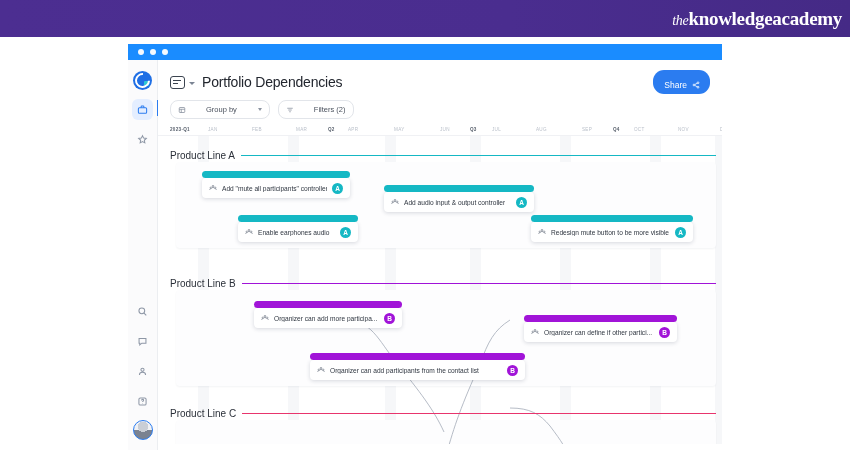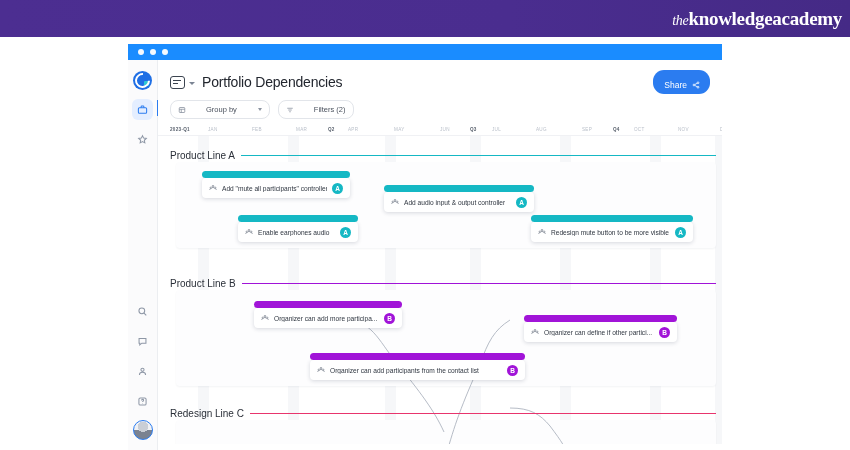--- a/index.html
+++ b/index.html
@@ -412,20 +412,20 @@
                 <circle cx="3.3" cy="7.6" r="1.3"></circle>
                 <circle cx="12.7" cy="7.6" r="1.3"></circle>
                 <path d="M1 11.6c0-1 .9-1.8 2.3-1.8M15 11.6c0-1-.9-1.8-2.3-1.8"></path>
               </svg>
             </span>
             <span class="txt">Organizer can add participants from the contact list</span>
             <span class="badge" style="background: rgb(161, 20, 216);">B</span>
           </div>
           <div class="laneband" style="top: 294px; height: 46px;"></div>
           <div class="lanehead" style="top: 282px; right: 6px;">
-            <span>Redesign Line C</span>
+            <span>Product Line C</span>
             <div class="ln" style="background: rgb(232, 53, 109); flex: 1 1 auto;"></div>
           </div>
         </div>
     </div>
 
   </div>
 </div>
 
 </body></html>

